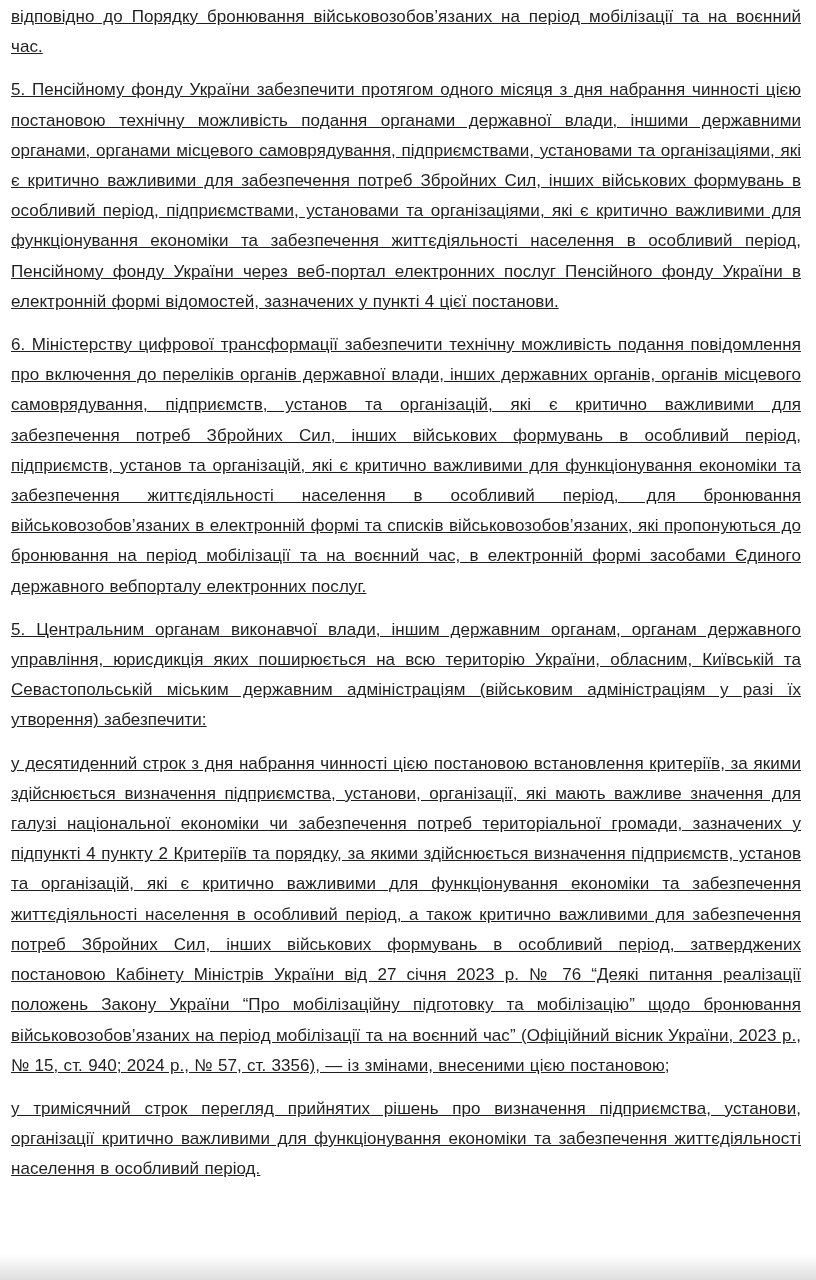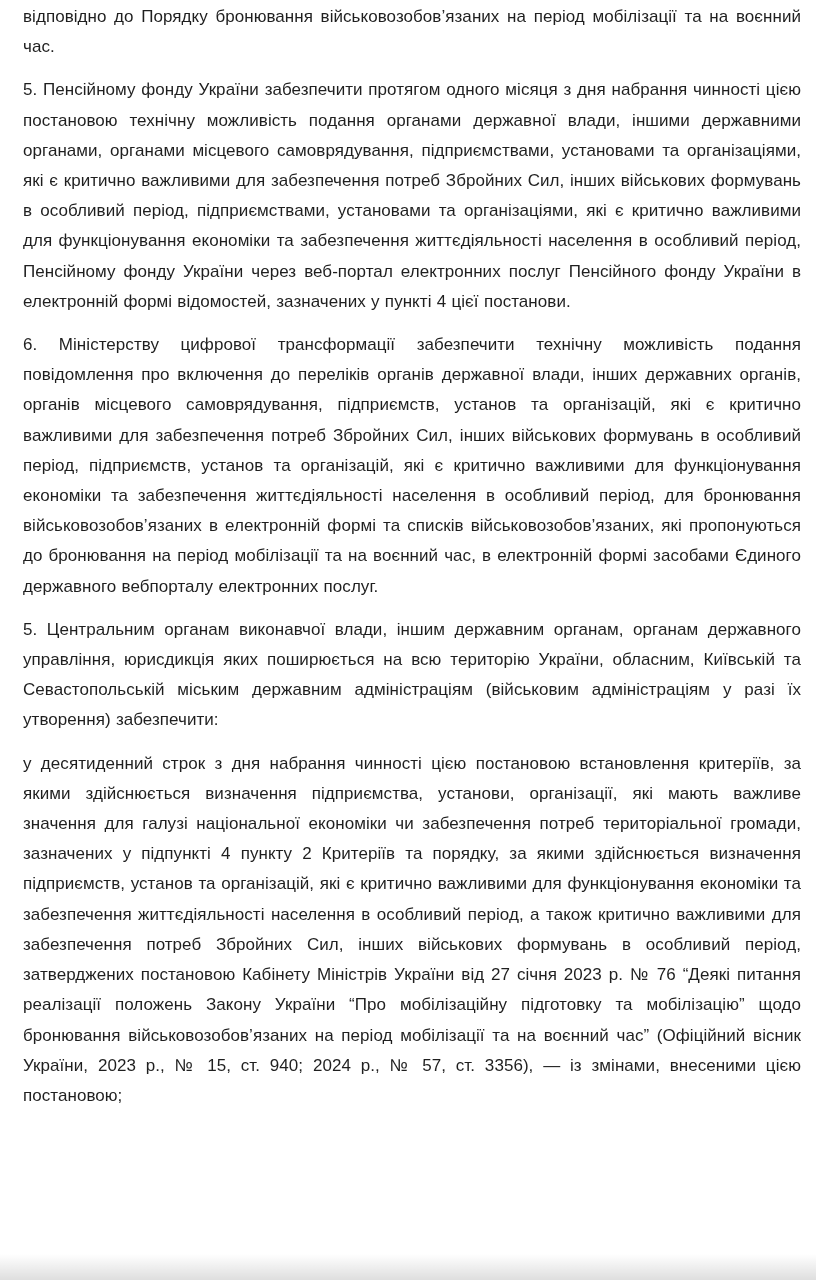--- a/index.html
+++ b/index.html
@@ -16,22 +16,23 @@
   }
   .doc-page {
     position: relative;
     width: 816px;
     height: 1280px;
     background: #ffffff;
     box-sizing: border-box;
   }
   .doc-body {
     box-sizing: border-box;
-    padding: 2px 15px 0 23px;
+    padding: 2px 15px 0 11px;
     color: #1f1f1f;
+    text-decoration: underline;
   }
   .doc-body p {
     margin: 0 0 13px 0;
     font-size: 17px;
     line-height: 30.2px;
     text-align: justify;
     text-justify: inter-word;
     letter-spacing: 0.05px;
     word-spacing: 0.5px;
     color: #1f1f1f;
@@ -53,15 +54,16 @@
 </head>
 <body>
 
 <div class="doc-page">
   <div class="doc-body">
     <p>відповідно до Порядку бронювання військовозобов’язаних на період мобілізації та на воєнний час.</p>
     <p>5. Пенсійному фонду України забезпечити протягом одного місяця з дня набрання чинності цією постановою технічну можливість подання органами державної влади, іншими державними органами, органами місцевого самоврядування, підприємствами, установами та організаціями, які є критично важливими для забезпечення потреб Збройних Сил, інших військових формувань в особливий період, підприємствами, установами та організаціями, які є критично важливими для функціонування економіки та забезпечення життєдіяльності населення в особливий період, Пенсійному фонду України через веб-портал електронних послуг Пенсійного фонду України в електронній формі відомостей, зазначених у пункті 4 цієї постанови.</p>
     <p>6. Міністерству цифрової трансформації забезпечити технічну можливість подання повідомлення про включення до переліків органів державної влади, інших державних органів, органів місцевого самоврядування, підприємств, установ та організацій, які є критично важливими для забезпечення потреб Збройних Сил, інших військових формувань в особливий період, підприємств, установ та організацій, які є критично важливими для функціонування економіки та забезпечення життєдіяльності населення в особливий період, для бронювання військовозобов’язаних в електронній формі та списків військовозобов’язаних, які пропонуються до бронювання на період мобілізації та на воєнний час, в електронній формі засобами Єдиного державного вебпорталу електронних послуг.</p>
     <p>5. Центральним органам виконавчої влади, іншим державним органам, органам державного управління, юрисдикція яких поширюється на всю територію України, обласним, Київській та Севастопольській міським державним адміністраціям (військовим адміністраціям у разі їх утворення) забезпечити:</p>
     <p>у десятиденний строк з дня набрання чинності цією постановою встановлення критеріїв, за якими здійснюється визначення підприємства, установи, організації, які мають важливе значення для галузі національної економіки чи забезпечення потреб територіальної громади, зазначених у підпункті 4 пункту 2 Критеріїв та порядку, за якими здійснюється визначення підприємств, установ та організацій, які є критично важливими для функціонування економіки та забезпечення життєдіяльності населення в особливий період, а також критично важливими для забезпечення потреб Збройних Сил, інших військових формувань в особливий період, затверджених постановою Кабінету Міністрів України від 27 січня 2023 р. № 76 “Деякі питання реалізації положень Закону України “Про мобілізаційну підготовку та мобілізацію” щодо бронювання військовозобов’язаних на період мобілізації та на воєнний час” (Офіційний вісник України, 2023 р., № 15, ст. 940; 2024 р., № 57, ст. 3356), — із змінами, внесеними цією постановою;</p>
+    <p>у тримісячний строк перегляд прийнятих рішень про визначення підприємства, установи, організації критично важливими для функціонування економіки та забезпечення життєдіяльності населення в особливий період.</p>
   </div>
   <div class="bottom-fade"></div>
 </div>
 
 </body></html>

